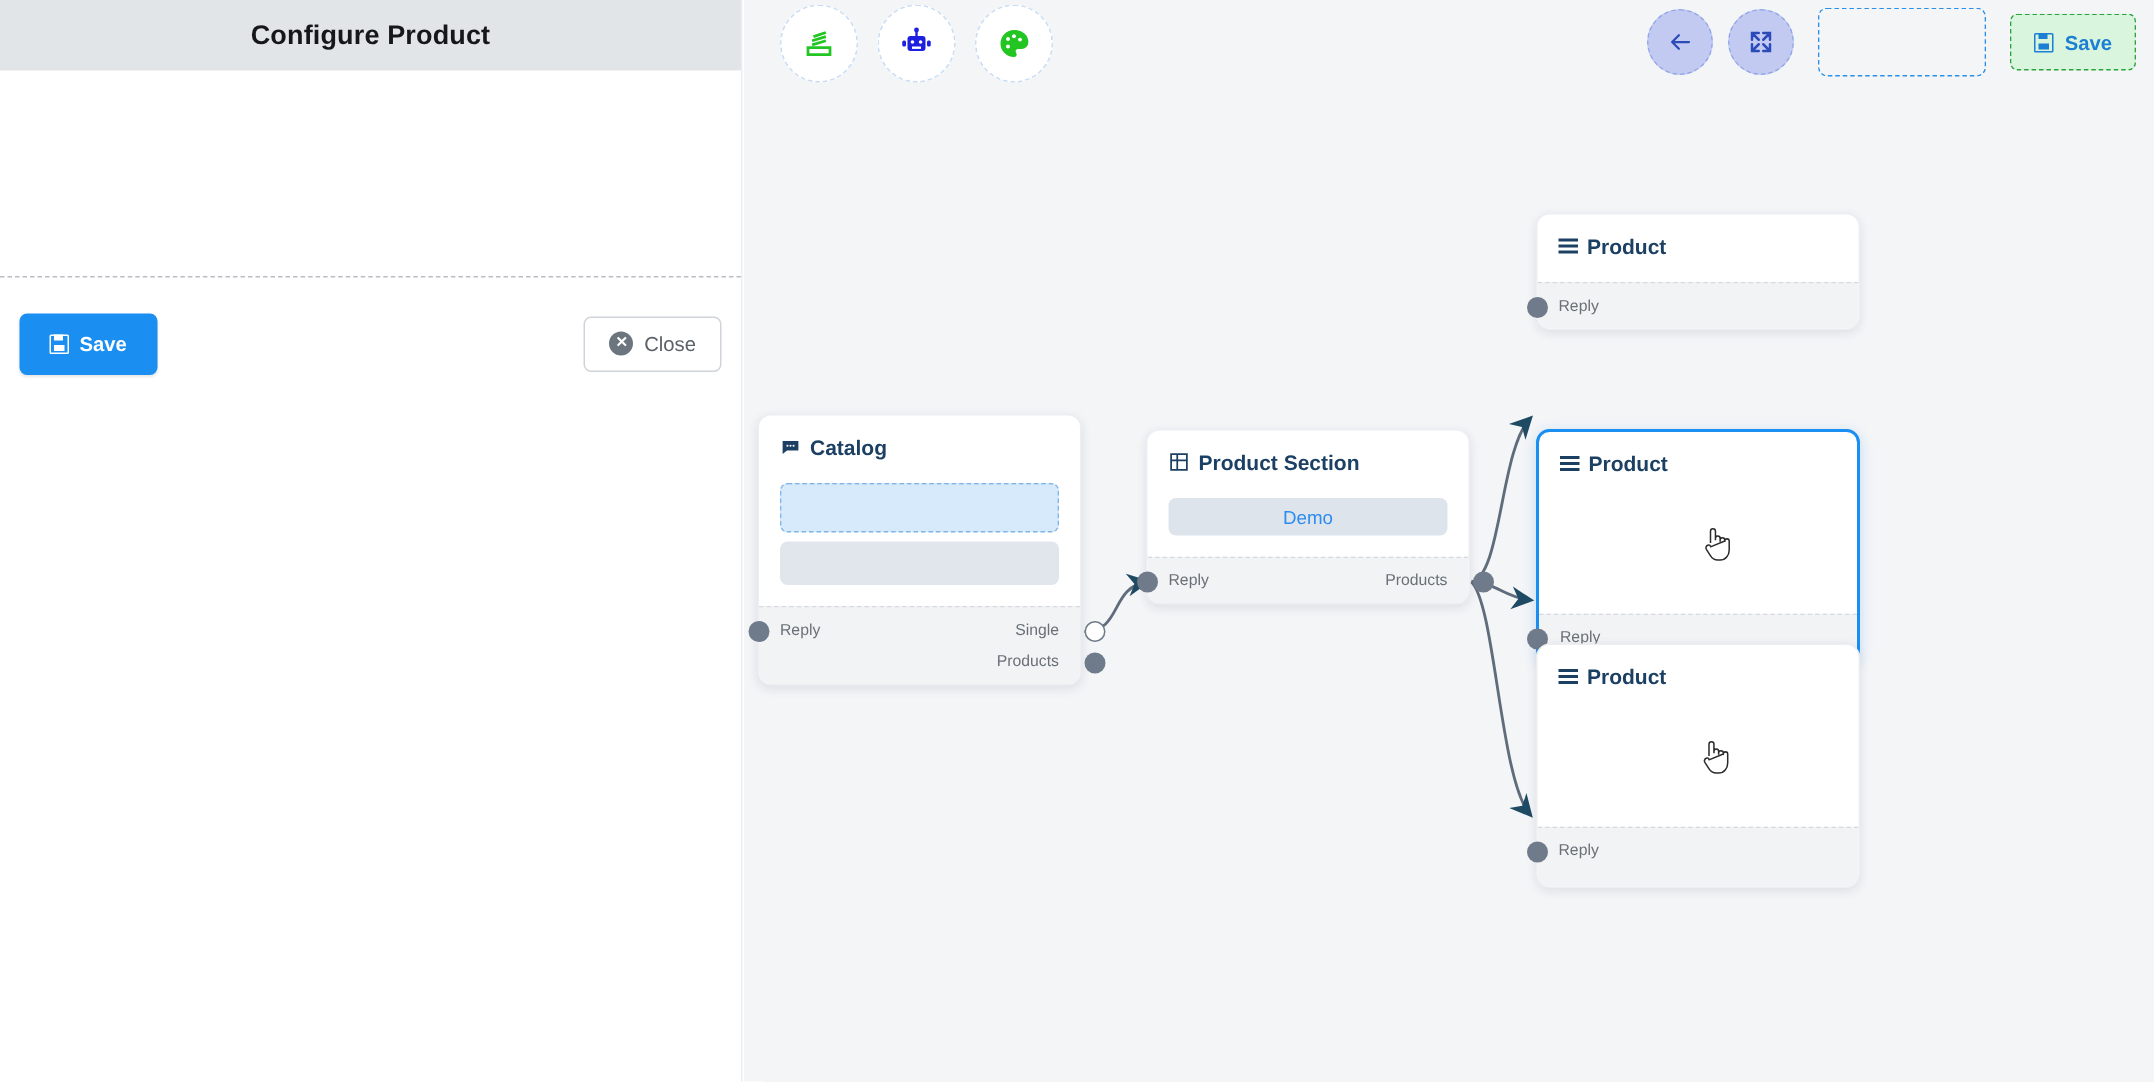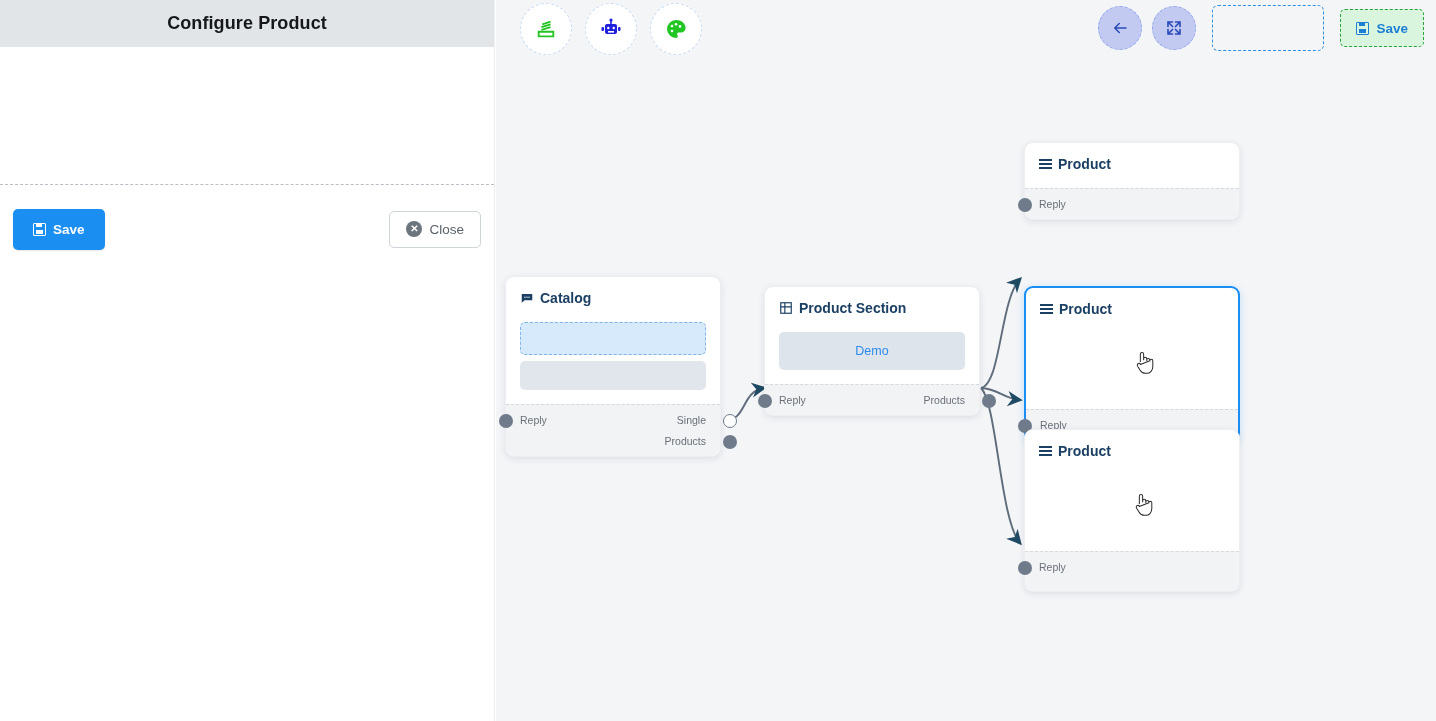--- a/index.html
+++ b/index.html
@@ -202,21 +202,21 @@
     display: flex; align-items: center; justify-content: center;
     font-size: 12.5px; font-weight: bold; color: #1f3d5c;
   }
   .chip-solid {
     height: 25px; border-radius: 5px; margin-top: 5px;
     background: #e1e6ec;
     display: flex; align-items: center; justify-content: center;
     font-size: 12px; color: #2d8cf0;
   }
   .chip-demo {
-    height: 38px; border-radius: 5px;
+    height: 25px; border-radius: 5px;
     background: #dde4eb;
     display: flex; align-items: center; justify-content: center;
     font-size: 12.5px; color: #2d8cf0;
   }
   .hamburger { display: inline-flex; flex-direction: column; gap: 2.5px; }
   .hamburger i { display: block; width: 13px; height: 1.8px; background: #1c4063; }
   .cursor-hand {
     position: absolute; width: 22px; height: 26px;
     pointer-events: none;
   }

